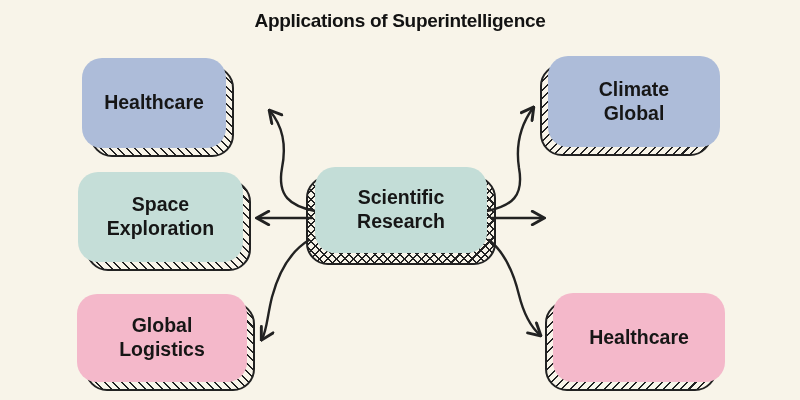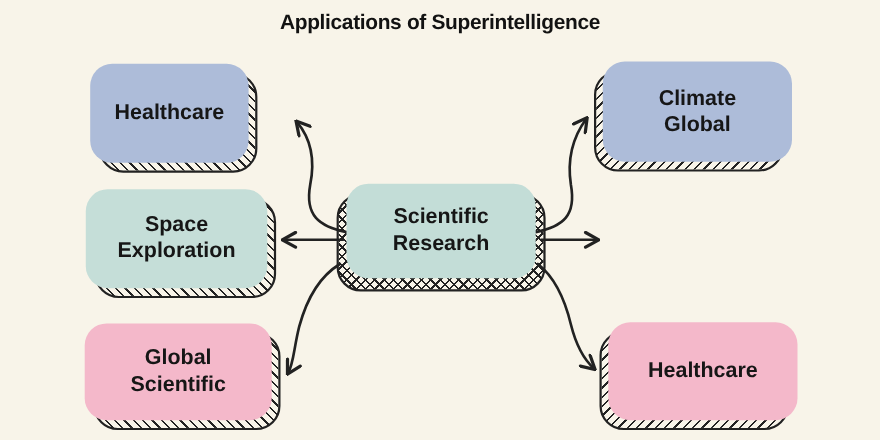--- a/index.html
+++ b/index.html
@@ -85,21 +85,21 @@
   <div class="node side-left" style="left:78px;top:172px;width:165px;height:90px">
     <div class="shadow"></div>
     <div class="box c-mint">
       <span>Space Exploration</span>
     </div>
   </div>
 
   <div class="node side-left" style="left:77px;top:294px;width:170px;height:88px">
     <div class="shadow"></div>
     <div class="box c-pink">
-      <span>Global Scientific</span>
+      <span>Global Logistics</span>
     </div>
   </div>
 
   <div class="node side-right" style="left:548px;top:56px;width:172px;height:91px">
     <div class="shadow"></div>
     <div class="box c-blue">
       <span>Climate Global</span>
     </div>
   </div>
 

